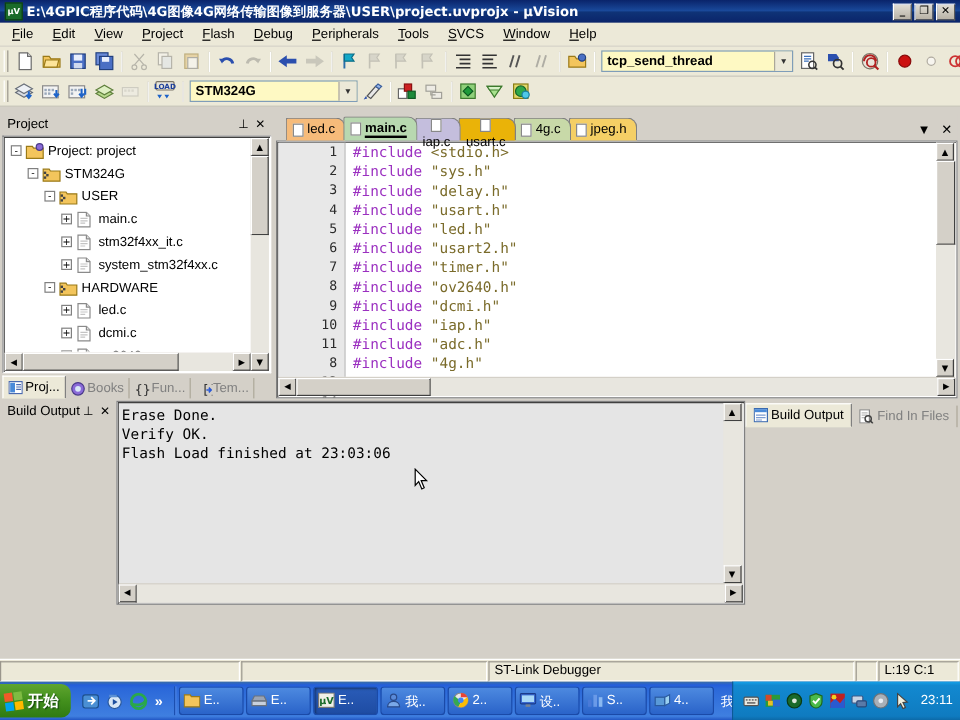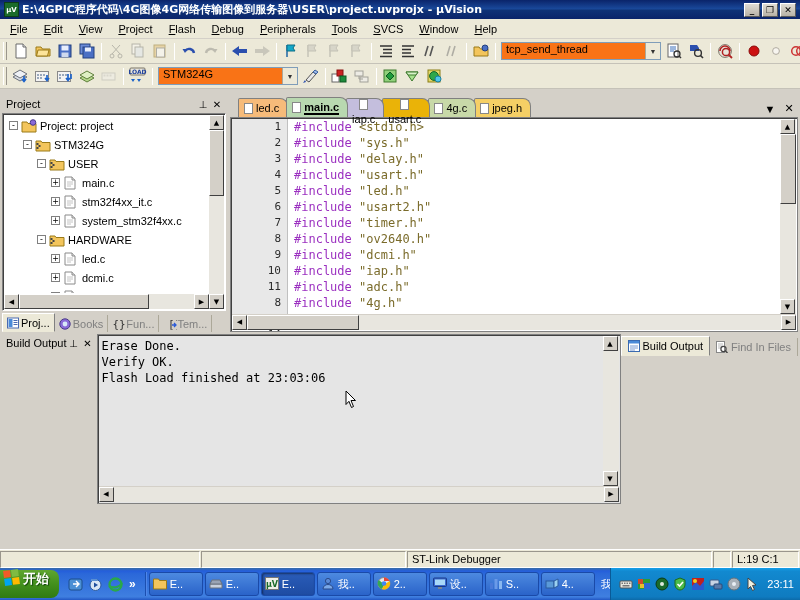--- a/index.html
+++ b/index.html
@@ -73,23 +73,24 @@
     border-left: 1px solid #fff; border-right: 1px solid #9a968c;
     flex: none;
   }
   .tbtn {
     width: 22px; height: 21px;
     display: flex; align-items: center; justify-content: center;
     flex: none; position: relative;
   }
   .tsep { width: 1px; height: 17px; background: #aca899; border-right:1px solid #fff; margin: 0 3px; flex:none; }
   .tcombo {
-    height: 18px; background: #f97316; border: 1px solid #7f9db9;
-    display: flex; align-items: flex-start; flex: none;
+    height: 18px; background: #fef9c3; border: 1px solid #7f9db9;
+    display: flex; align-items: center; flex: none;
     margin: 0 2px;
+    font-weight: bold;
   }
   .tcombo .val { flex:1; padding-left: 4px; font-size: 11px; color:#000; white-space:nowrap; overflow:hidden; }
   .tcombo .arrow {
     width: 15px; height: 16px; background: #ece9d8;
     border-left: 1px solid #aca899;
     display:flex; align-items:center; justify-content:center;
     font-size: 7px; color:#333;
   }
   .combo-target { width: 140px; }
   .combo-thread { width: 160px; }
@@ -280,21 +281,21 @@
   .taskbar {
     position: absolute; left: 0; right: 0; bottom: 0; height: 32px;
     background: linear-gradient(to bottom, #3a6ea5 0%, #245edb 9%, #2b68d9 18%, #3f7fe0 90%, #2257c4 100%);
     display: flex; align-items: center;
   }
   .startbtn {
     height: 28px; margin: 2px 4px 2px 0;
     padding: 0 10px 0 4px;
     background: linear-gradient(to bottom, #5fa52f 0%, #43901d 50%, #2f7a12 100%);
     border-radius: 0 8px 8px 0;
-    display: flex; align-items: flex-start; gap: 4px;
+    display: flex; align-items: center; gap: 4px;
     color: #fff; font-weight: bold; font-size: 13px;
     font-family: "DejaVu Sans", sans-serif;
     text-shadow: 1px 1px 1px #14480a;
     flex: none;
   }
   .flag { width: 15px; height: 15px; display:grid; grid-template-columns:1fr 1fr; grid-template-rows:1fr 1fr; gap:1px; transform: rotate(-8deg); flex:none;}
   .flag i{display:block}
   .qlaunch { display: flex; align-items: center; gap: 2px; padding: 0 3px; flex:none; }
   .qlbtn { width: 18px; height: 18px; display:flex;align-items:center;justify-content:center; flex:none;}
   .qdots { color: #fff; font-size: 12px; font-weight: bold; padding: 0 3px; flex:none; }

